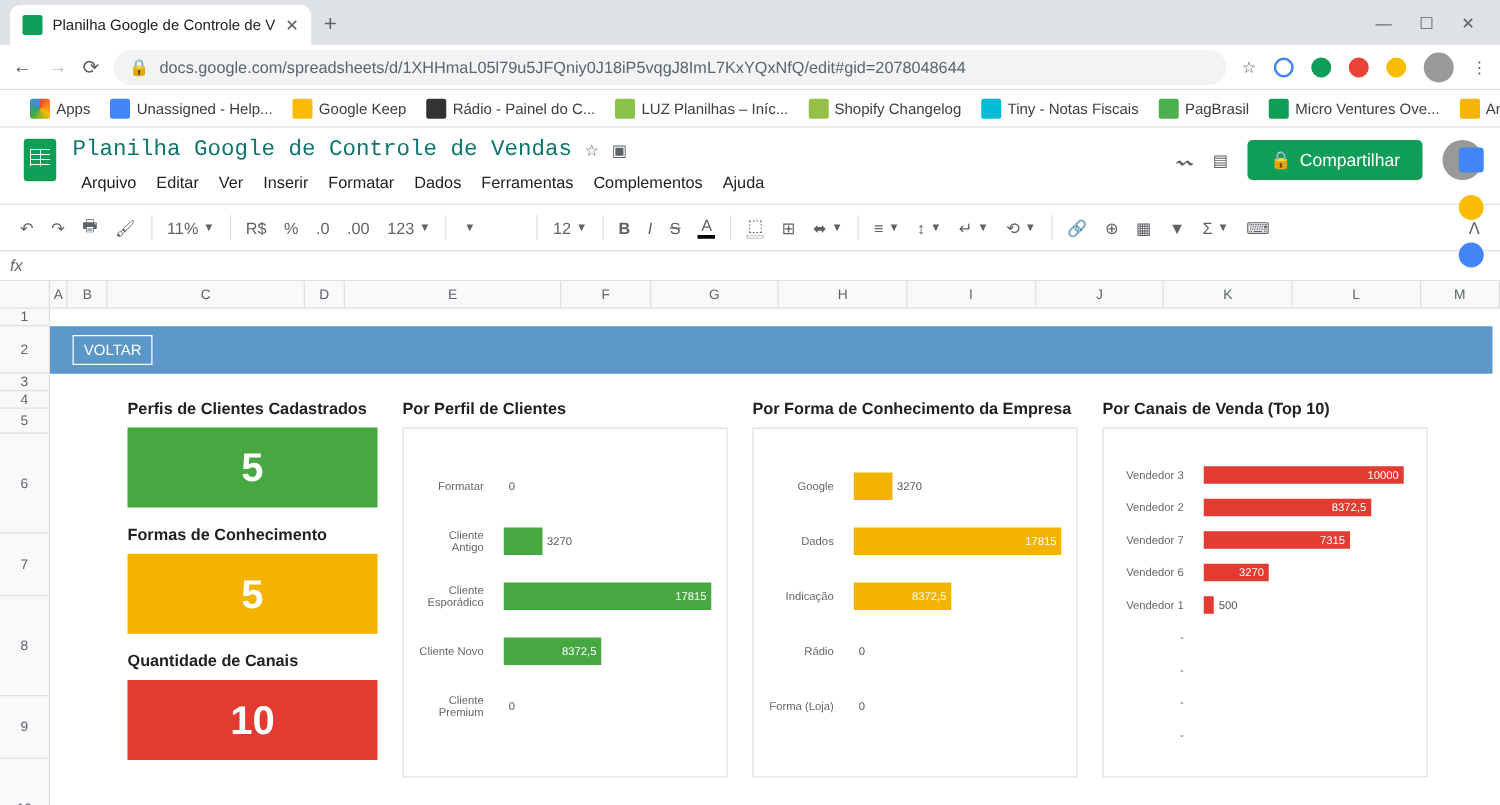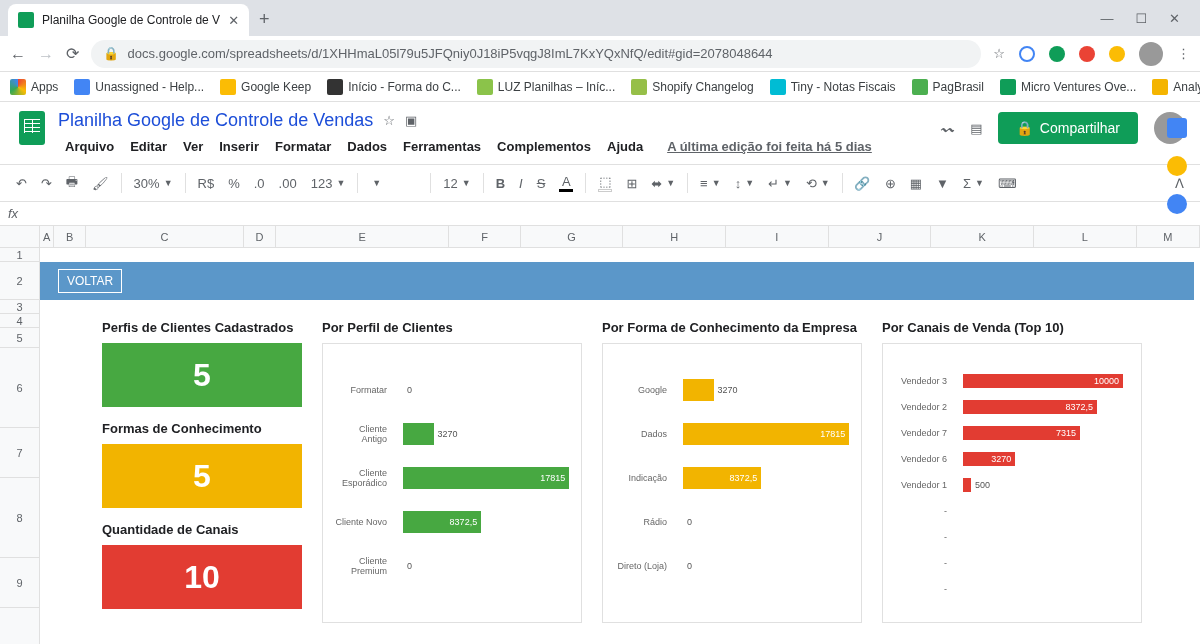--- a/index.html
+++ b/index.html
@@ -19,36 +19,36 @@
 .chrome-addr { background: #fff; height: 36px; display: flex; align-items: center; padding: 0 10px; gap: 12px; border-bottom: 1px solid #e0e0e0; }
 .chrome-addr .nav-ico { color: #5f6368; cursor: pointer; font-size: 16px; }
 .chrome-addr .nav-ico.fade { color: #bdc1c6; }
 .addr-bar { flex: 1; background: #f1f3f4; border-radius: 14px; height: 28px; display: flex; align-items: center; padding: 0 12px; gap: 8px; font-size: 13px; color: #5f6368; }
 .addr-bar .lock { color: #5f6368; }
 .addr-icons { display: flex; gap: 14px; color: #5f6368; align-items: center; }
 .addr-icons span { cursor: pointer; }
 .circ-ico { width: 16px; height: 16px; border-radius: 50%; display: inline-block; }
 .avatar { width: 24px; height: 24px; border-radius: 50%; background: #999; }
 
-.chrome-bkm { background: #fff; height: 30px; display: flex; align-items: center; padding: 0 10px; gap: 16px; border-bottom: 1px solid #e0e0e0; font-size: 12px; color: #3c4043; }
+.chrome-bkm { background: #fff; height: 30px; display: flex; align-items: center; padding: 0 24px; gap: 16px; border-bottom: 1px solid #e0e0e0; font-size: 12px; color: #3c4043; }
 .bkm { display: flex; align-items: center; gap: 5px; cursor: pointer; white-space: nowrap; }
 .bkm-ico { width: 16px; height: 16px; border-radius: 2px; }
 .bkm-spacer { flex: 1; }
 
 
 .sheets-hdr { display: flex; align-items: flex-start; padding: 8px 14px 0; gap: 8px; }
 .sheets-logo { width: 36px; height: 36px; position: relative; }
 .sheets-logo .sh { width: 26px; height: 34px; background: #0f9d58; border-radius: 3px; position: absolute; left: 5px; top: 1px; }
 .sheets-logo .sh::after { content: ""; position: absolute; top: 8px; left: 5px; width: 16px; height: 14px; background: repeating-linear-gradient(#fff 0 1px, transparent 1px 4px), repeating-linear-gradient(90deg, #fff 0 1px, transparent 1px 8px); }
 .hdr-main { flex: 1; }
 .hdr-title-row { display: flex; align-items: center; gap: 10px; }
-.hdr-title { font-size: 18px; color: #1d4ed8; }
+.hdr-title { font-size: 18px; color: #0f766e; font-family: Liberation Mono, monospace; }
 .hdr-ico { color: #5f6368; cursor: pointer; }
 .hdr-menu { display: flex; gap: 2px; margin-top: 4px; font-size: 13px; color: #202124; }
-.hdr-menu span { padding: 4px 7px; cursor: pointer; border-radius: 3px; font-weight: bold; }
+.hdr-menu span { padding: 4px 7px; cursor: pointer; border-radius: 3px; }
 .hdr-menu .edit-info { color: #5f6368; text-decoration: underline; margin-left: 8px; }
 .hdr-right { display: flex; align-items: center; gap: 16px; padding-top: 2px; }
 .share-btn { background: #0f9d58; color: #fff; border-radius: 4px; padding: 8px 18px; font-size: 14px; display: flex; align-items: center; gap: 6px; cursor: pointer; }
 .avatar-lg { width: 32px; height: 32px; border-radius: 50%; background: #999; }
 
 
 .toolbar { border-top: 1px solid #e0e0e0; border-bottom: 1px solid #e0e0e0; height: 38px; display: flex; align-items: center; padding: 0 10px; gap: 2px; color: #5f6368; margin-top: 6px; }
 .tb { padding: 4px 6px; cursor: pointer; border-radius: 3px; display: flex; align-items: center; gap: 2px; font-size: 13px; }
 .tb-sep { width: 1px; height: 20px; background: #e0e0e0; margin: 0 4px; }
 .tb .dd { font-size: 9px; margin-left: 2px; }
@@ -140,21 +140,21 @@
   <span class="bkm">
       <span class="bkm-ico" style="background:#4285f4"></span>
       <span>Unassigned - Help...</span>
     </span>
   <span class="bkm">
       <span class="bkm-ico" style="background:#fbbc04"></span>
       <span>Google Keep</span>
     </span>
   <span class="bkm">
       <span class="bkm-ico" style="background:#333"></span>
-      <span>Início - Forma do C...</span>
+      <span>Rádio - Painel do C...</span>
     </span>
   <span class="bkm">
       <span class="bkm-ico" style="background:#8bc34a"></span>
       <span>LUZ Planilhas – Iníc...</span>
     </span>
   <span class="bkm">
       <span class="bkm-ico" style="background:#96bf48"></span>
       <span>Shopify Changelog</span>
     </span>
   <span class="bkm">
@@ -190,42 +190,41 @@
     <div class="hdr-menu">
       <span>Arquivo</span>
       <span>Editar</span>
       <span>Ver</span>
       <span>Inserir</span>
       <span>Formatar</span>
       <span>Dados</span>
       <span>Ferramentas</span>
       <span>Complementos</span>
       <span>Ajuda</span>
-      <span class="edit-info">A última edição foi feita há 5 dias</span>
     </div>
   </div>
   <div class="hdr-right">
     <span class="hdr-ico">〰</span>
     <span class="hdr-ico">▤</span>
     <div class="share-btn">
       <span>🔒</span>
       <span>Compartilhar</span>
     </div>
     <span class="avatar-lg"></span>
   </div>
 </div>
 
 <div class="toolbar">
   <span class="tb">↶</span>
   <span class="tb">↷</span>
   <span class="tb">🖶</span>
   <span class="tb">🖌</span>
   <span class="tb-sep"></span>
   <span class="tb">
-      <span>30%</span>
+      <span>11%</span>
       <span class="dd">▼</span>
     </span>
   <span class="tb-sep"></span>
   <span class="tb">R$</span>
   <span class="tb">%</span>
   <span class="tb">.0</span>
   <span class="tb">.00</span>
   <span class="tb">123<span class="dd">▼</span></span>
   <span class="tb-sep"></span>
   <span class="tb font-sel">
@@ -393,21 +392,21 @@
                   </div>
                 </div>
               </div>
               <div class="bar-row" style="height: 44px;">
                 <div class="bar-lbl">Rádio</div>
                 <div class="bar-track" style="height: 22px;">
                   <span class="bar-val outside" style="left: 0px;">0</span>
                 </div>
               </div>
               <div class="bar-row" style="height: 44px;">
-                <div class="bar-lbl">Direto (Loja)</div>
+                <div class="bar-lbl">Forma (Loja)</div>
                 <div class="bar-track" style="height: 22px;">
                   <span class="bar-val outside" style="left: 0px;">0</span>
                 </div>
               </div>
             </div>
           </div>
         <div class="chart-col" id="chart2">
             <div class="chart-title">Por Canais de Venda (Top 10)</div>
             <div class="chart-box">
               <div class="bar-row" style="height: 26px;">

